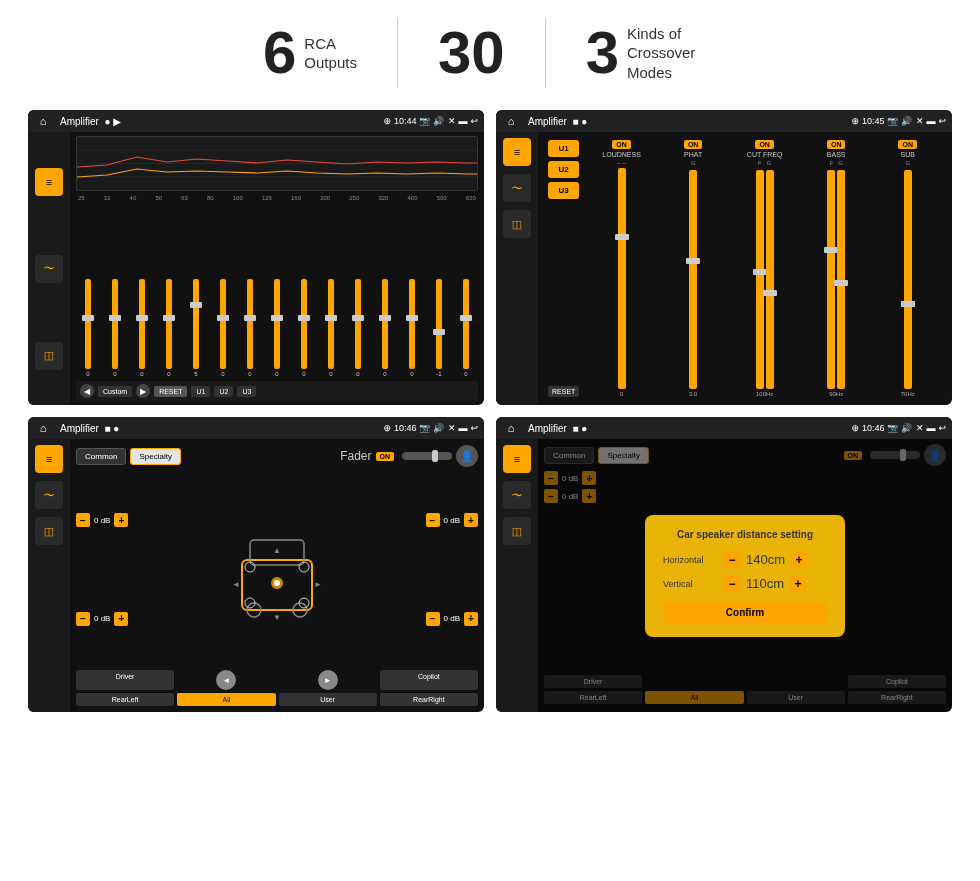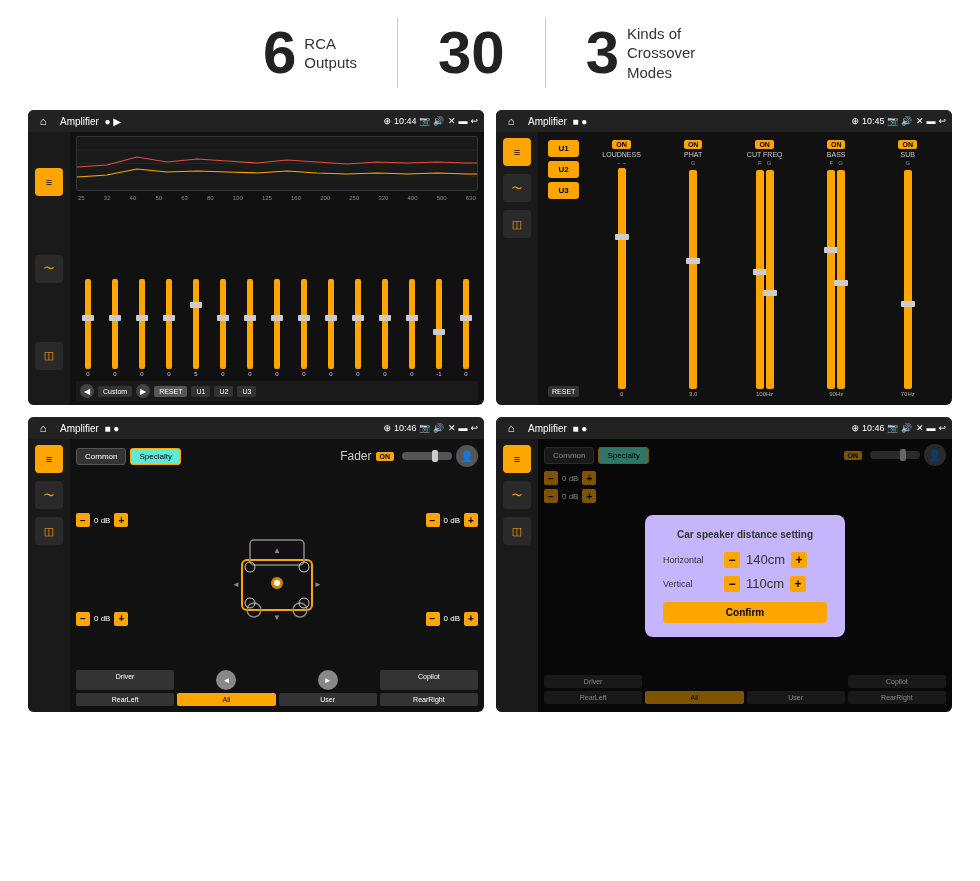--- a/index.html
+++ b/index.html
@@ -352,21 +352,21 @@
     .tab-btn {
       background: #333;
       color: #fff;
       font-size: 8px;
       padding: 3px 8px;
       border-radius: 3px;
       border: 1px solid #555;
     }
 
     .tab-btn.active-tab {
-      background: #5eead4;
+      background: #e5e5e5;
       color: #000;
       border-color: #ffa500;
     }
 
     .fader-label {
       font-size: 12px;
       color: #ccc;
       margin-left: auto;
     }
 
@@ -490,21 +490,21 @@
       position: absolute;
       top: 0; left: 0; right: 0; bottom: 0;
       background: rgba(0,0,0,0.5);
       display: flex;
       align-items: center;
       justify-content: center;
       z-index: 10;
     }
 
     .dialog-box {
-      background: #c4b5fd;
+      background: #eab308;
       border-radius: 8px;
       padding: 14px 18px;
       width: 200px;
     }
 
     .dialog-title {
       font-size: 10px;
       color: #333;
       font-weight: bold;
       text-align: center;

